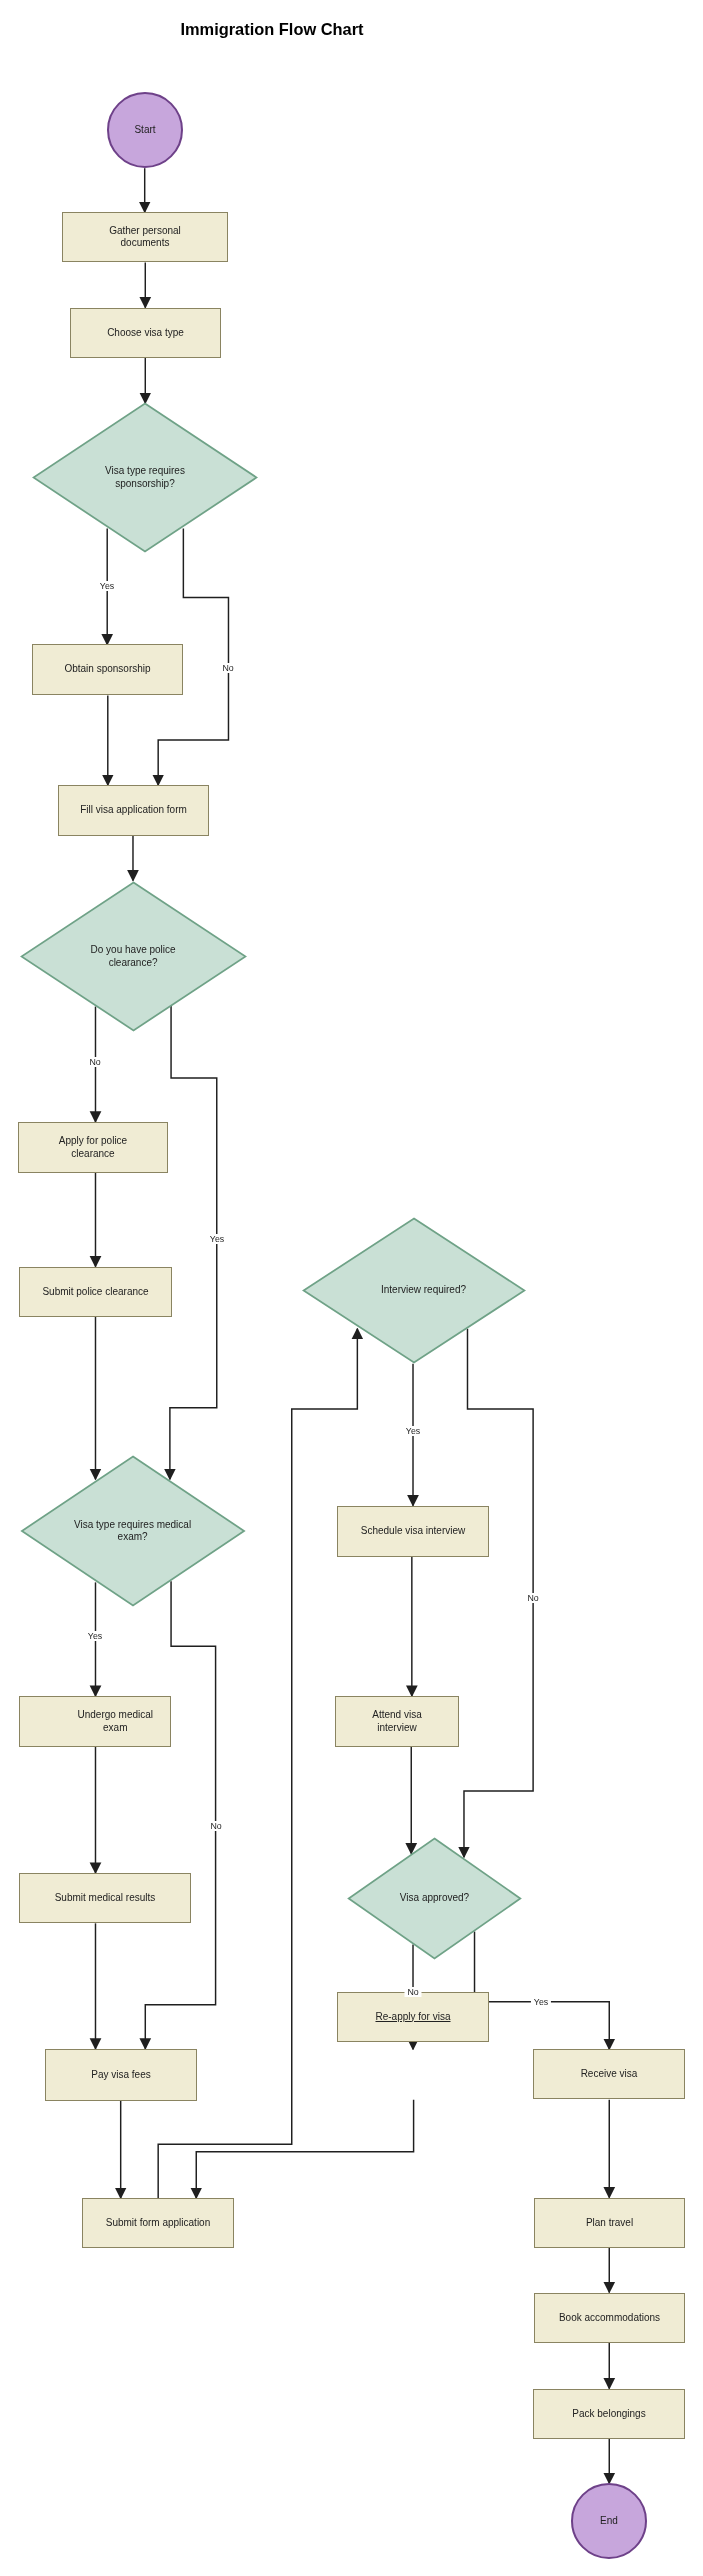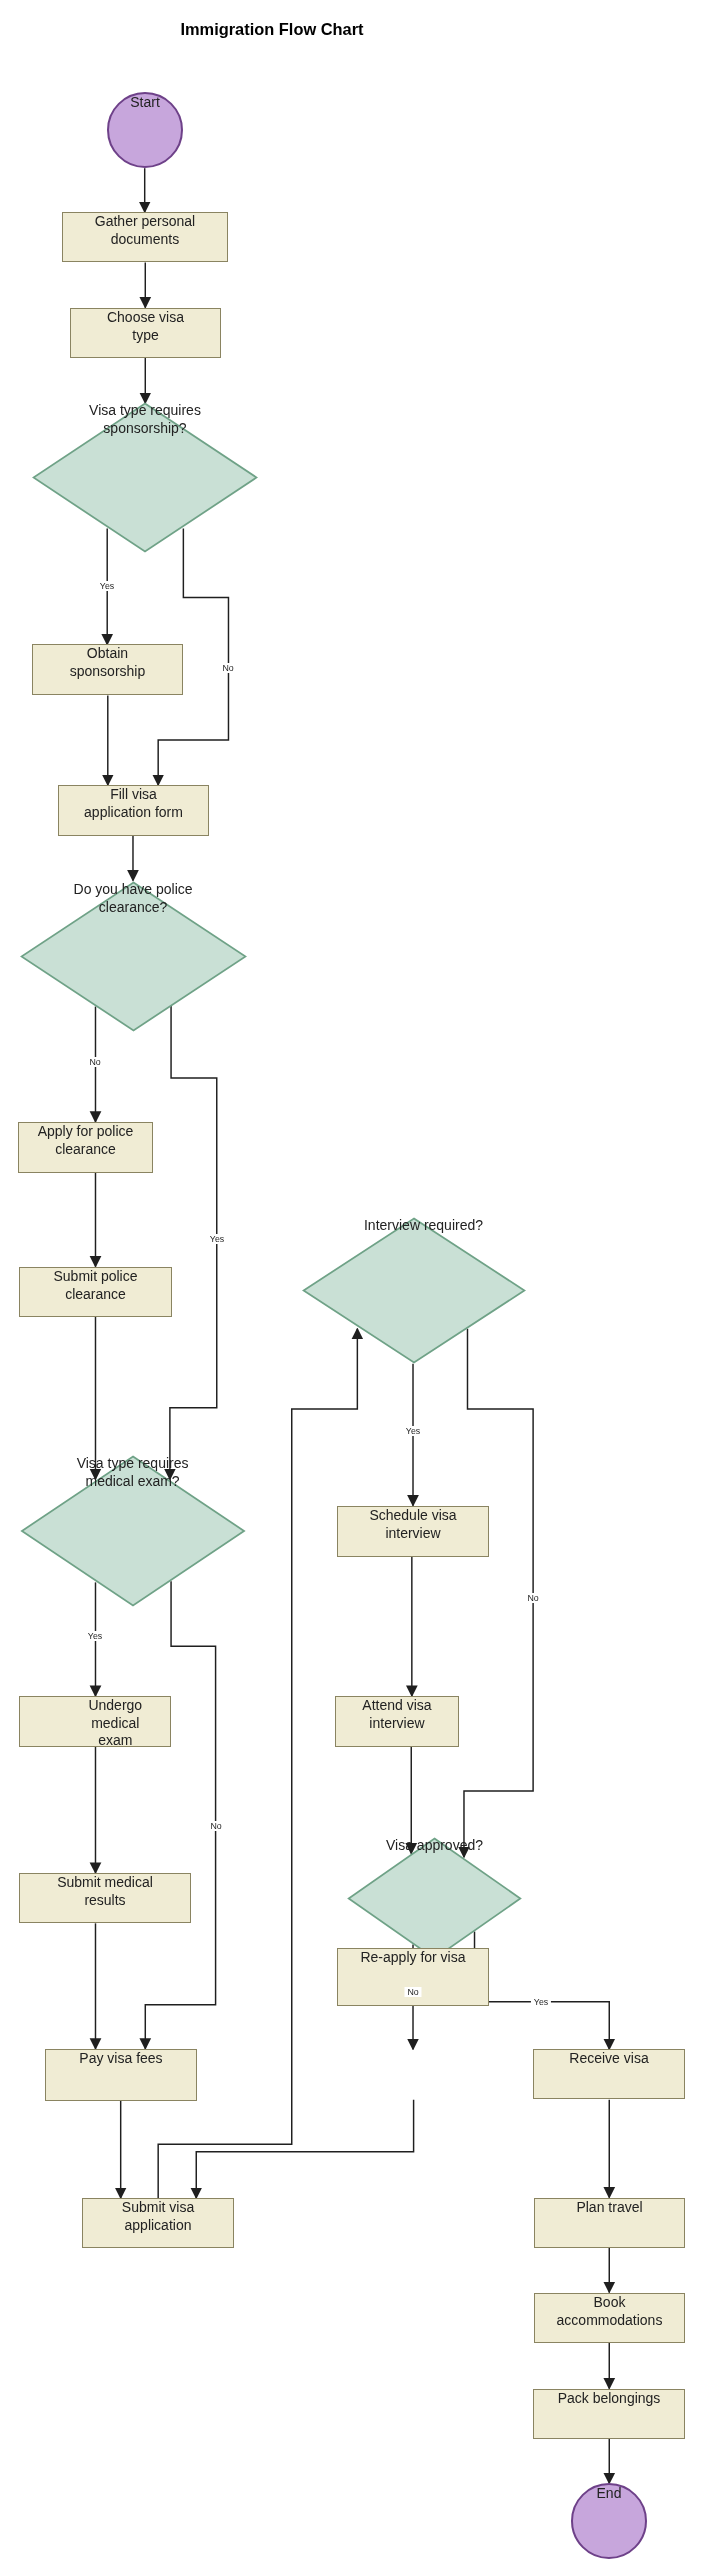--- a/index.html
+++ b/index.html
@@ -10,22 +10,22 @@
     font-family:"Liberation Sans", sans-serif;
     overflow:hidden;
   }
   #page-title{
     position:absolute;
     transform:translate(-50%,-50%);
     font-size:16.4px;font-weight:bold;color:#000000;
     white-space:nowrap;
   }
   #edge-layer{position:absolute;left:0;top:0;}
-  .node{position:absolute;display:flex;align-items:flex-start;justify-content:center;
-        text-align:center;box-sizing:border-box;color:#222;font-size:14px;line-height:1.25;}
+  .node{position:absolute;display:flex;align-items:center;justify-content:center;
+        text-align:center;box-sizing:border-box;color:#222;font-size:10px;line-height:1.25;}
   .node.process{background:#f0ecd4;border:1.8px solid #8a8461;}
   .node.terminal{background:#c7a6dc;border:2.3px solid #6e4189;border-radius:50%;}
   .node.decision{background:transparent;border:none;padding:0;}
   .node.decision svg{position:absolute;left:0;top:0;}
   .node .lbl{position:relative;z-index:2;max-width:72%;}
   .edge-label{
     position:absolute;transform:translate(-50%,-50%);
     background:#ffffff;color:#1f1f1f;font-size:8.8px;
     padding:0 2.9px;white-space:nowrap;z-index:3;
   }
@@ -103,21 +103,21 @@
     </div>
     <div class="node process" style="left: 58px; top: 785px; width: 151px; height: 51px;">
       <span class="lbl">Fill visa application form</span>
     </div>
     <div class="node decision" style="left: 19.6px; top: 881px; width: 227px; height: 151px;">
       <svg width="227" height="151" viewBox="0 0 387 257">
         <polygon points="193.5,2.5 384.5,128.5 193.5,254.5 2.5,128.5" fill="#c9e0d5" stroke="#6fa287" stroke-width="3"></polygon>
       </svg>
       <span class="lbl" style="max-width: 58%;">Do you have police clearance?</span>
     </div>
-    <div class="node process" style="left: 18px; top: 1122px; width: 135px; height: 51px;">
+    <div class="node process" style="left: 18px; top: 1122px; width: 150px; height: 51px;">
       <span class="lbl">Apply for police clearance</span>
     </div>
     <div class="node process" style="left: 19px; top: 1267px; width: 153px; height: 50px;">
       <span class="lbl">Submit police clearance</span>
     </div>
     <div class="node decision" style="left: 19.6px; top: 1455px; width: 226px; height: 152px;">
       <svg width="226" height="152" viewBox="0 0 385 260">
         <polygon points="192.5,2.5 382.5,130 192.5,257.5 2.5,130" fill="#c9e0d5" stroke="#6fa287" stroke-width="3"></polygon>
       </svg>
       <span class="lbl" style="max-width: 58%;">Visa type requires medical exam?</span>
@@ -142,28 +142,28 @@
     </div>
     <div class="node process" style="left: 335px; top: 1696px; width: 124px; height: 51px;">
       <span class="lbl">Attend visa interview</span>
     </div>
     <div class="node decision" style="left: 347px; top: 1837px; width: 175px; height: 123px;">
       <svg width="175" height="123" viewBox="0 0 298 210">
         <polygon points="149,2.5 295.5,105 149,207.5 2.5,105" fill="#c9e0d5" stroke="#6fa287" stroke-width="3"></polygon>
       </svg>
       <span class="lbl" style="max-width: 58%;">Visa approved?</span>
     </div>
-    <div class="node process" style="left: 337px; top: 1948px; width: 152px; height: 58px;">
+    <div class="node process" style="left: 337px; top: 1992px; width: 152px; height: 50px; text-decoration: underline;">
       <span class="lbl">Re-apply for visa</span>
     </div>
     <div class="node process" style="left: 533px; top: 2049px; width: 152px; height: 50px;">
       <span class="lbl">Receive visa</span>
     </div>
     <div class="node process" style="left: 82px; top: 2198px; width: 152px; height: 50px;">
-      <span class="lbl">Submit visa application</span>
+      <span class="lbl">Submit form application</span>
     </div>
     <div class="node process" style="left: 534px; top: 2198px; width: 151px; height: 50px;">
       <span class="lbl">Plan travel</span>
     </div>
     <div class="node process" style="left: 534px; top: 2293px; width: 151px; height: 50px;">
       <span class="lbl">Book accommodations</span>
     </div>
     <div class="node process" style="left: 533px; top: 2389px; width: 152px; height: 50px;">
       <span class="lbl">Pack belongings</span>
     </div>

